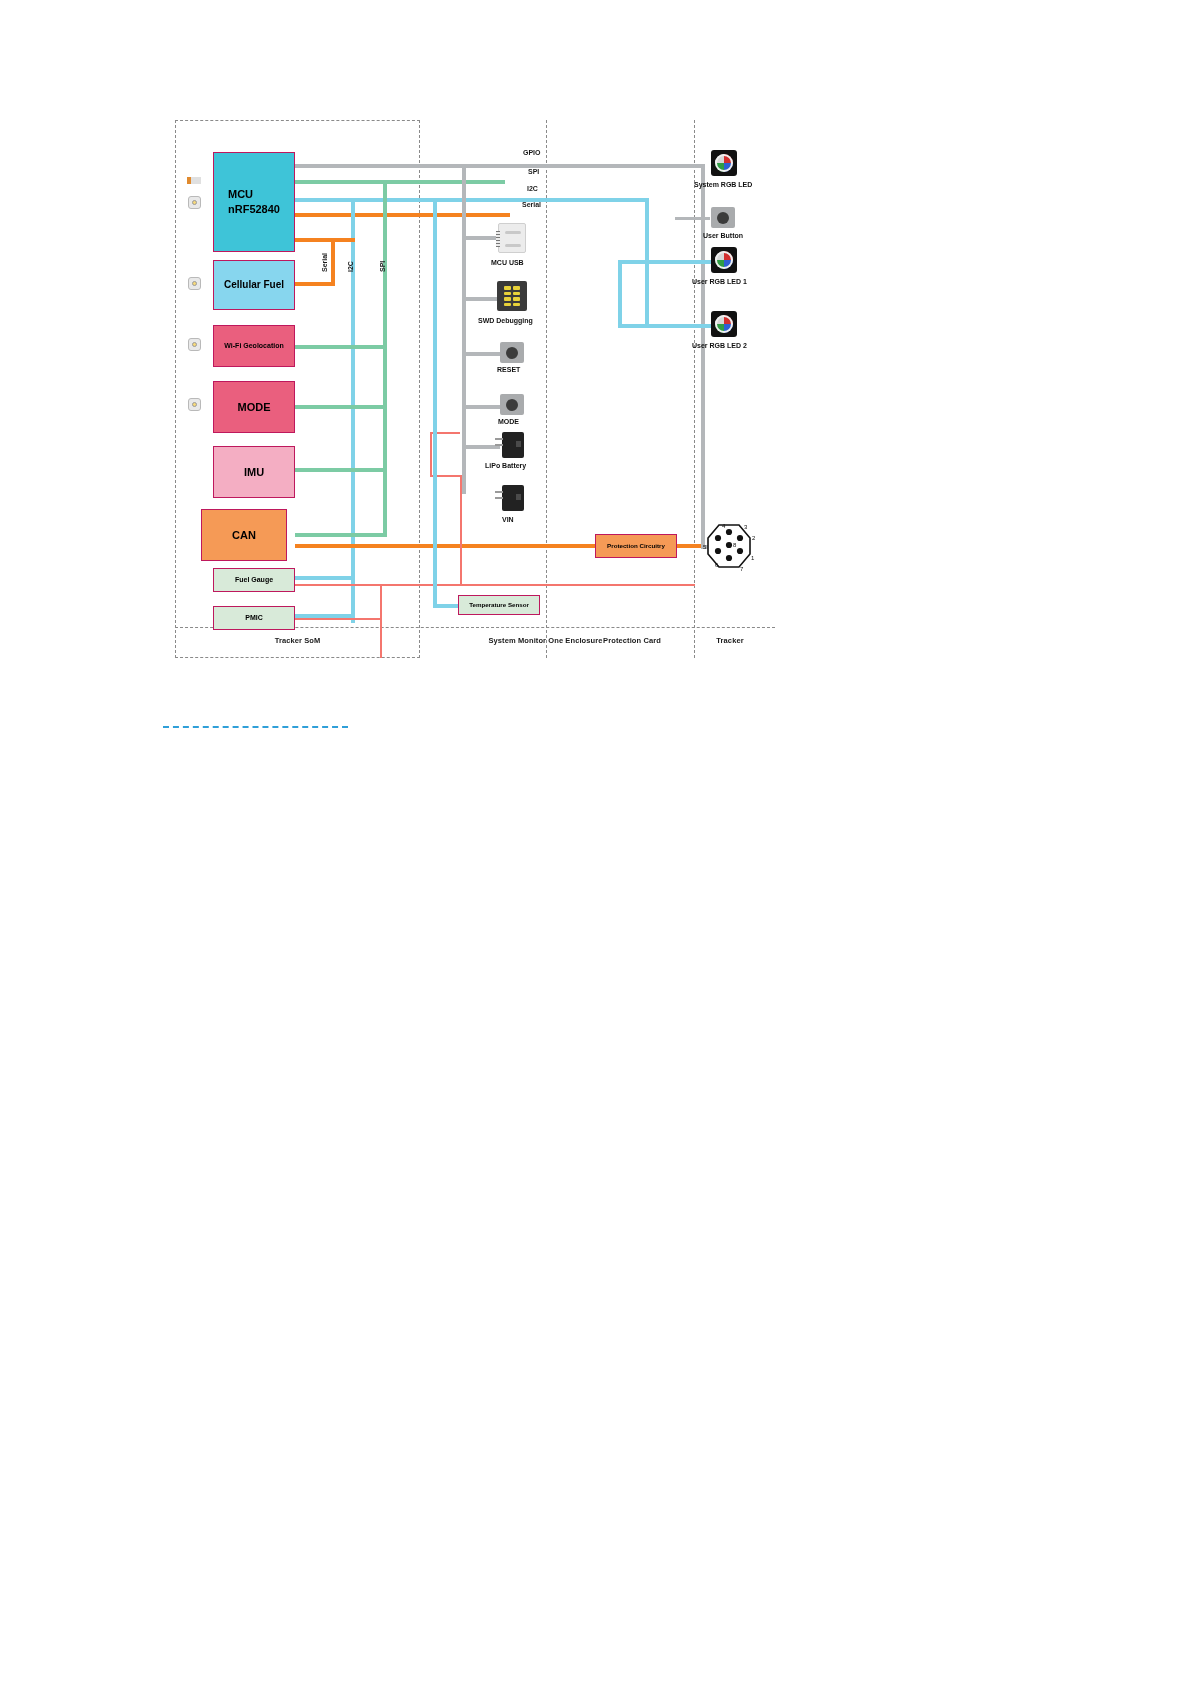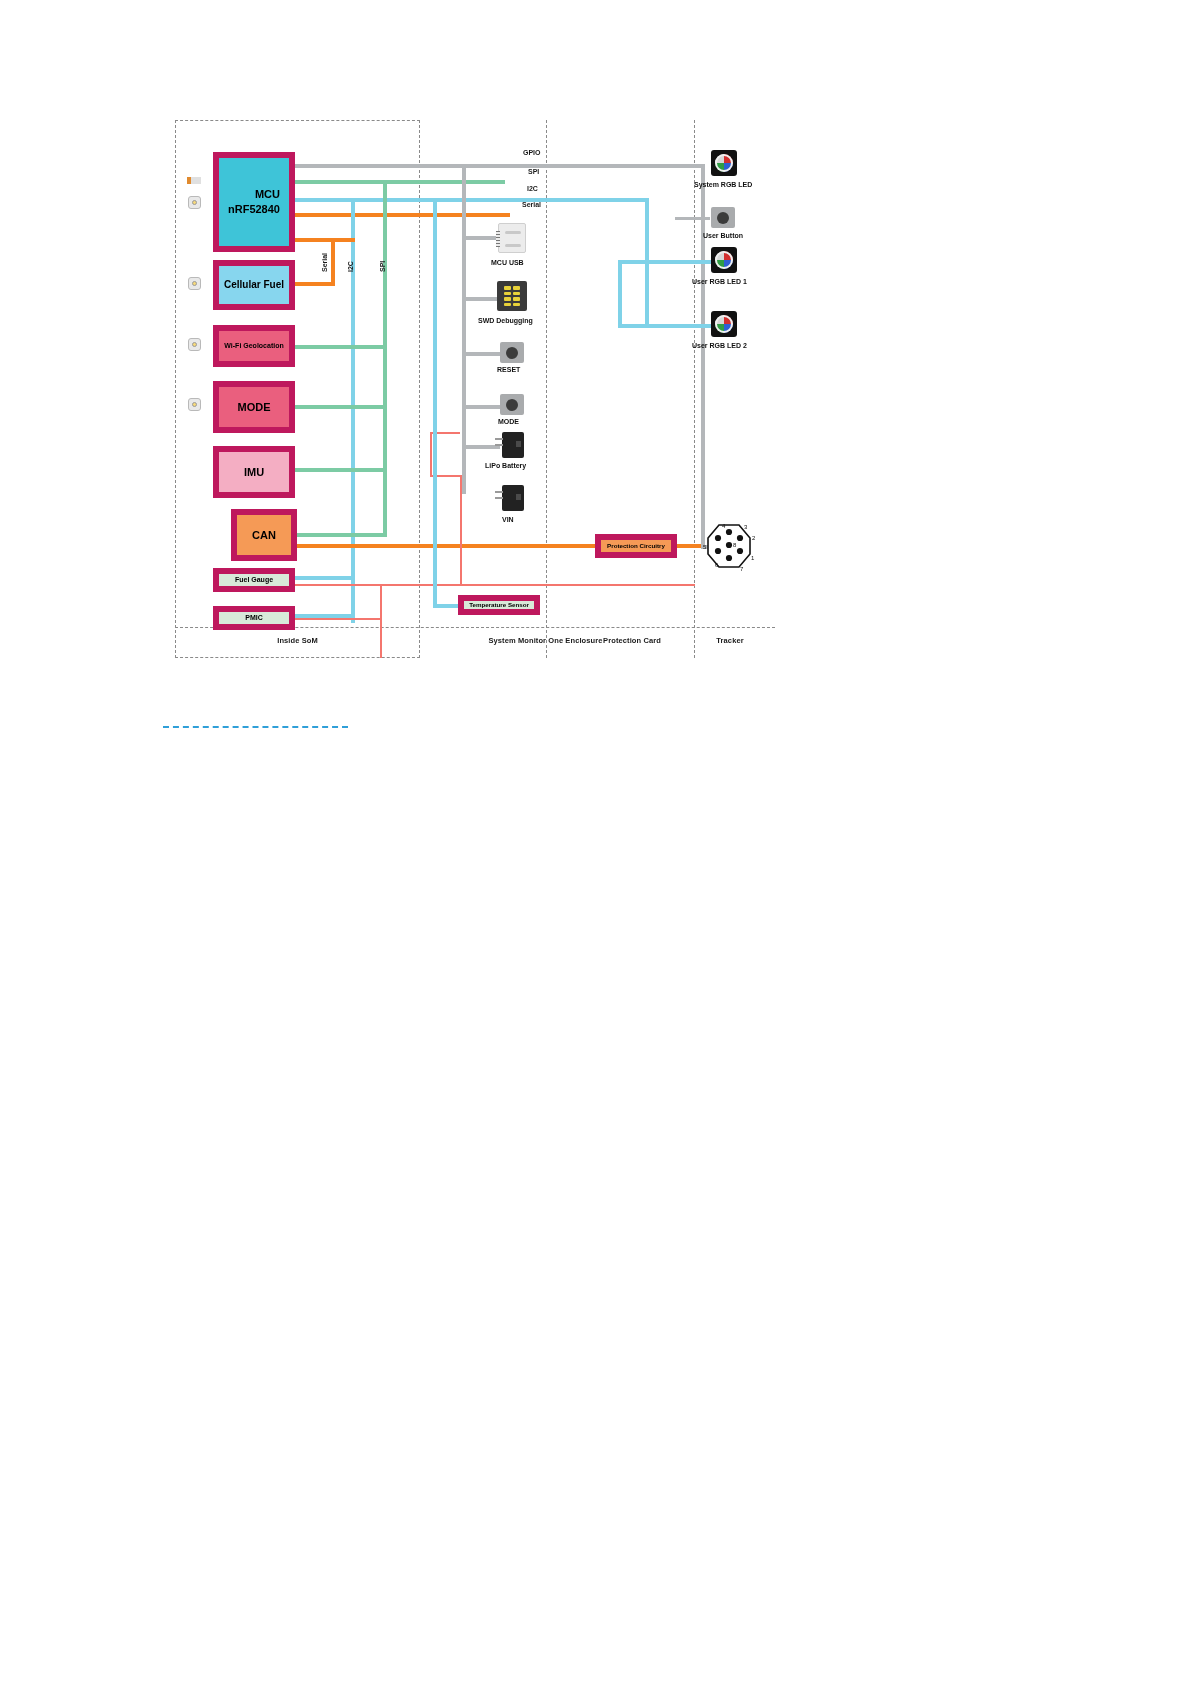--- a/index.html
+++ b/index.html
@@ -49,26 +49,26 @@
     font-size: 7.5px;
     font-weight: bold;
     color: #1a1a1a;
     text-align: center;
     letter-spacing: 0.1px;
     white-space: nowrap;
   }
   
   .blk {
     position: absolute;
-    border: 6px solid #be185d;
+    border: 1px solid #be185d;
     box-sizing: border-box;
     display: flex;
     align-items: center;
     justify-content: center;
-    text-align: right;
+    text-align: left;
     color: #000000;
     font-weight: bold;
     line-height: 1.35;
     z-index: 6;
   }
   .blk.big { font-size: 11px; }
   .blk.mid { font-size: 10px; }
   .blk.sml { font-size: 7px; }
   .blk.tiny { font-size: 6.2px; font-weight: bold; }
 
@@ -260,21 +260,21 @@
 
 <div id="page">
 
   <div id="diagram">
 
     <div class="outer-frame"></div>
     <div class="vsep" style="left:371px;"></div>
     <div class="vsep" style="left:519px;"></div>
     <div class="hline-bottom" style="top:507px;"></div>
 
-    <div class="col-label" style="left:40px; top:516px; width:165px;">Inside SoM</div>
+    <div class="col-label" style="left:40px; top:516px; width:165px;">Tracker SoM</div>
     <div class="col-label" style="left:253px; top:516px; width:235px;">System Monitor One Enclosure</div>
     <div class="col-label" style="left:392px; top:516px; width:130px;">Protection Card</div>
     <div class="col-label" style="left:505px; top:516px; width:100px;">Tracker</div>
 
     <div class="w h c-gray" style="left:120px; top:44px;  width:410px;"></div>
 
     <div class="w h c-green" style="left:120px; top:60px;  width:210px;"></div>
 
     <div class="w h c-blue" style="left:120px; top:78px;  width:350px;"></div>
 
@@ -352,21 +352,21 @@
     </div>
 
     <div class="blk big" style="left:38px; top:261px; width:82px; height:52px; background:#ea5f7e;">
       <span>MODE</span>
     </div>
 
     <div class="blk big" style="left:38px; top:326px; width:82px; height:52px; background:#f4aec3;">
       <span>IMU</span>
     </div>
 
-    <div class="blk big" style="left:56px; top:389px; width:66px; height:52px; background:#f59a56;">
+    <div class="blk big" style="left:26px; top:389px; width:86px; height:52px; background:#f59a56;">
       <span>CAN</span>
     </div>
 
     <div class="blk sml" style="left:38px; top:448px; width:82px; height:24px; background:#d8ead9;">
       <span>Fuel Gauge</span>
     </div>
 
     <div class="blk sml" style="left:38px; top:486px; width:82px; height:24px; background:#d8ead9;">
       <span>PMIC</span>
     </div>

